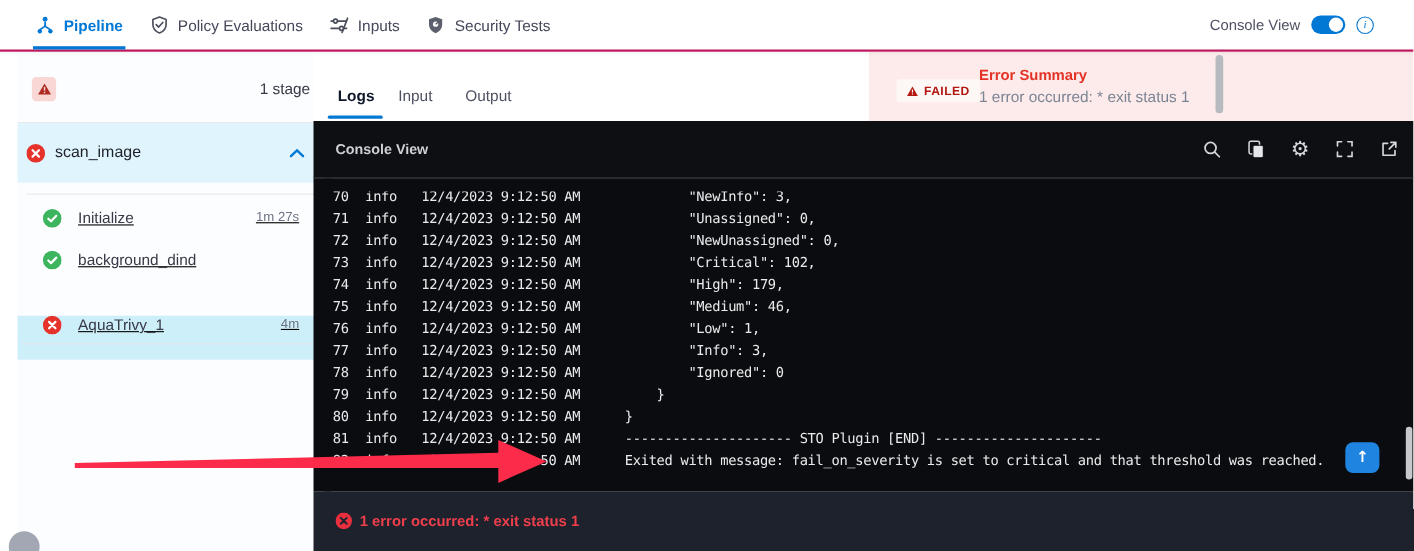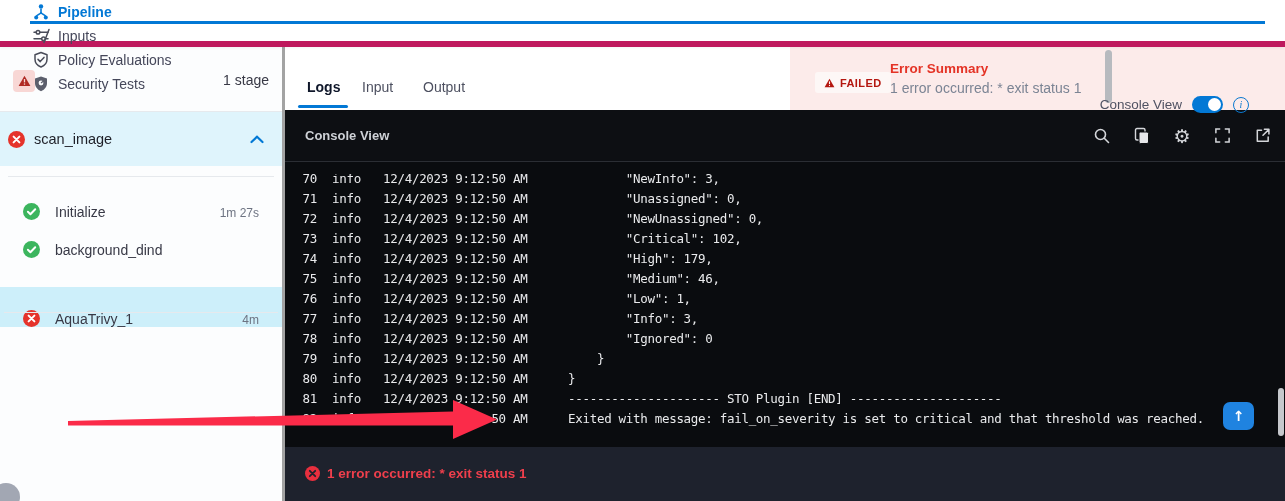--- a/index.html
+++ b/index.html
@@ -2,54 +2,54 @@
 <html><head>
 <meta charset="utf-8">
 <style>
   * { margin:0; padding:0; box-sizing:border-box; }
   body { background:#ffffff; }
   .page { position:relative; width:1285px; height:501px; overflow:hidden;
           font-family:"Liberation Sans", sans-serif; background:#fff; }
 
   
   .topnav { position:absolute; left:0; top:0; width:1285px; height:47px; background:#fff;
-            border-bottom:6px solid #be185d; box-shadow:0 1px 3px rgba(40,41,61,.06);
-            display:flex; align-items:stretch; padding-left:30px; z-index:5;flex-direction:column; }
+            border-bottom:2px solid #be185d; box-shadow:0 1px 3px rgba(40,41,61,.06);
+            display:flex; align-items:stretch; padding-left:30px; z-index:5; }
   .nav-item { display:flex; align-items:center; gap:8px; padding:0 2px; margin-right:20px;
               font-size:14px; color:#45475a; cursor:pointer; border-bottom:3px solid transparent;
               padding-top:3px; }
   .nav-item.active { color:#0278d5; font-weight:700; border-bottom:3px solid #0278d5; }
   .nav-right { margin-left:auto; display:flex; align-items:center; gap:10px; padding-right:36px; }
   .cv-label { font-size:13.5px; color:#4f5162; }
   .toggle { position:relative; width:31px; height:17px; border-radius:10px; background:#0278d5;
             display:inline-block; cursor:pointer; }
   .toggle .knob { position:absolute; right:2px; top:2px; width:13px; height:13px; border-radius:50%;
                   background:#fff; }
   .info-badge { width:16px; height:16px; border:1.5px solid #0b79d0; border-radius:50%;
                 display:flex; align-items:center; justify-content:center; color:#0b79d0;
                 font-size:10px; font-style:italic; font-family:"Liberation Serif", serif;
                 cursor:pointer; }
 
   
-  .sidebar { position:absolute; left:0; top:47px; width:285px; height:454px; background:#fcfdfe;
-             border-right:3px solid #a3a3a3;padding-left:40px; }
+  .sidebar { position:absolute; left:16px; top:47px; width:285px; height:454px; background:#fcfdfe;
+             border-right:6px solid #a3a3a3;padding-left:40px; }
   .warn-badge { position:absolute; left:13px; top:23px; width:22px; height:22px; border-radius:4px;
                 background:#f8d7d5; display:flex; align-items:center; justify-content:center; }
   .stage-count { position:absolute; right:13px; top:25px; font-size:14px; color:#383946; }
   .sb-div { position:absolute; height:1px; background:#e6e9ed; }
   .div1 { left:0; right:0; top:64px; }
   .div2 { left:8px; right:8px; top:129px; }
   .div3 { left:4px; right:4px; top:265px; }
   .stage-row { position:absolute; left:0; right:0; top:65px; height:54px; background:#dff4fc;
                display:flex; align-items:center; cursor:pointer; }
   .stage-row .st-icon { margin-left:8px; }
   .stage-row .st-name { margin-left:9px; font-size:14.5px; color:#1f2028; }
   .stage-row .chev { margin-left:auto; margin-right:18px; }
-  .step { position:absolute; left:0; right:0; height:30px; display:flex; align-items:flex-end;
-          cursor:pointer; }
+  .step { position:absolute; left:0; right:0; height:30px; display:flex; align-items:flex-start;
+          cursor:pointer;text-decoration:underline; }
   .step .st-icon { margin-left:23px; }
   .step .st-name { margin-left:15px; font-size:14px; color:#383946; }
   .step .st-dur { margin-left:auto; margin-right:23px; font-size:12px; color:#6d7382; }
   .step.sel { height:40px; background:#cdeffa;margin-top:24px; }
   .corner-blob { position:absolute; bottom:-10px; left:-8px; width:28px; height:28px;
                  border-radius:50%; background:#a2a7b3; }
 
   
   .tabs-row { position:absolute; left:285px; top:47px; width:505px; height:63px; background:#fff; }
   .tab { position:absolute; top:32px; font-size:14px; color:#4d5060; cursor:pointer; }
@@ -111,35 +111,35 @@
     <div class="nav-item active">
       <svg width="18" height="18" viewBox="0 0 18 18">
         <circle cx="9" cy="3.4" r="2.2" fill="#0278d5"></circle>
         <circle cx="4.2" cy="14.4" r="2" fill="#0278d5"></circle>
         <circle cx="13.8" cy="14.4" r="2" fill="#0278d5"></circle>
         <path d="M9 5.6 V9 M9 9 C9 12 4.2 11 4.2 14 M9 9 C9 12 13.8 11 13.8 14" stroke="#0278d5" stroke-width="1.6" fill="none"></path>
       </svg>
       <span>Pipeline</span>
     </div>
     <div class="nav-item">
+      <svg width="18" height="18" viewBox="0 0 18 18" fill="none" stroke="#4a4d5a" stroke-width="1.5" stroke-linecap="round" stroke-linejoin="round">
+        <path d="M9 1.5 L15 3.8 V8.2 C15 12 12.4 14.6 9 16 C5.6 14.6 3 12 3 8.2 V3.8 Z"></path>
+        <path d="M6 8.4 L8.2 10.6 L12 6.4"></path>
+      </svg>
+      <span>Policy Evaluations</span>
+    </div>
+    <div class="nav-item">
       <svg width="18" height="18" viewBox="0 0 18 18" fill="none" stroke="#4a4d5a" stroke-width="1.5" stroke-linecap="round">
         <path d="M2 5.2 H16"></path>
           <circle cx="6" cy="5.2" r="1.8" fill="#fff"></circle>
         <path d="M2 11.8 H16"></path>
           <circle cx="11.5" cy="11.8" r="1.8" fill="#fff"></circle>
         <path d="M12 15.5 L17 2.5"></path>
       </svg>
       <span>Inputs</span>
-    </div>
-    <div class="nav-item">
-      <svg width="18" height="18" viewBox="0 0 18 18" fill="none" stroke="#4a4d5a" stroke-width="1.5" stroke-linecap="round" stroke-linejoin="round">
-        <path d="M9 1.5 L15 3.8 V8.2 C15 12 12.4 14.6 9 16 C5.6 14.6 3 12 3 8.2 V3.8 Z"></path>
-        <path d="M6 8.4 L8.2 10.6 L12 6.4"></path>
-      </svg>
-      <span>Policy Evaluations</span>
     </div>
     <div class="nav-item">
       <svg width="18" height="18" viewBox="0 0 18 18">
         <path d="M9 1.5 L15 3.6 V8 C15 12 12.4 14.8 9 16.2 C5.6 14.8 3 12 3 8 V3.6 Z" fill="#5c5f6c"></path>
         <circle cx="9" cy="8" r="2.4" fill="#fcfdfe"></circle>
         <path d="M9 8 L11.2 6.2" stroke="#5c5f6c" stroke-width="1.2"></path>
       </svg>
       <span>Security Tests</span>
     </div>
     <div class="nav-right">

